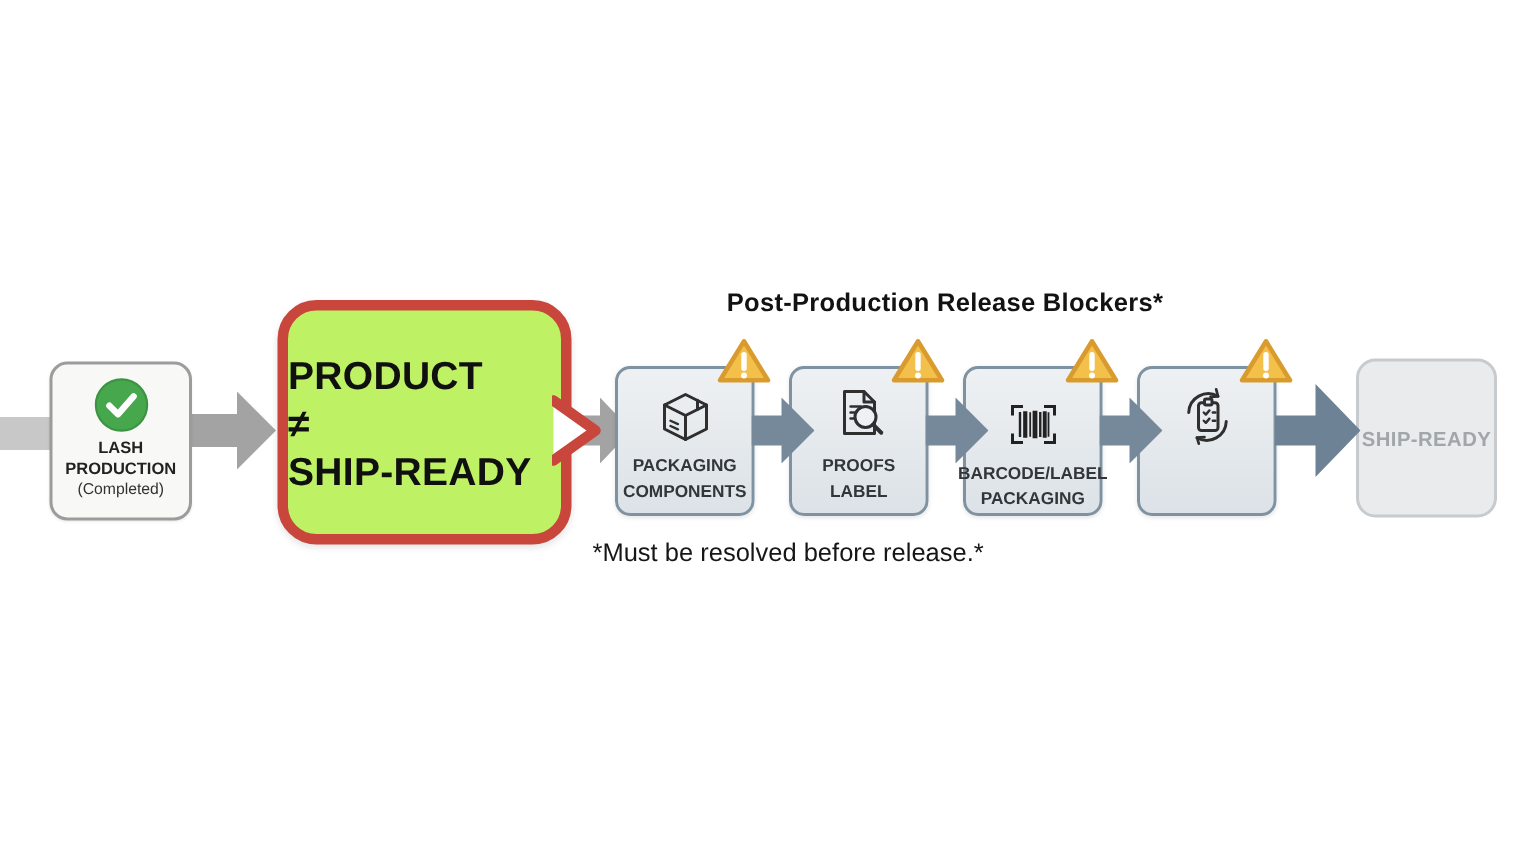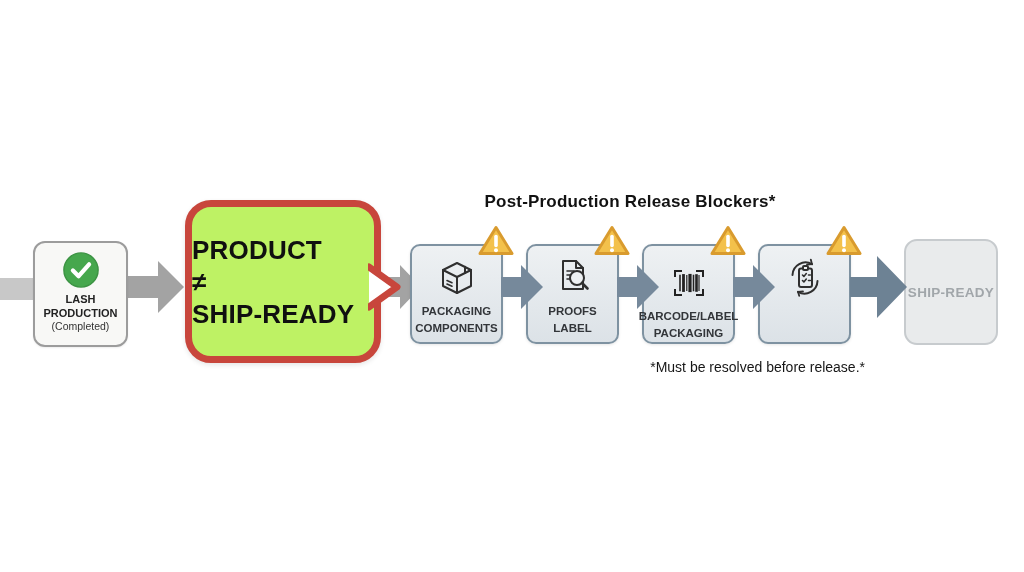--- a/index.html
+++ b/index.html
@@ -22,22 +22,22 @@
   .callout{left:185px;top:200px;width:196px;height:163px;background:#bef264;
     border:7px solid #c8463c;border-radius:26px;box-sizing:border-box;
     display:flex;flex-direction:column;align-items:flex-start;justify-content:center;
     box-shadow:0 2px 5px rgba(0,0,0,.10);}
   .callout .big{font-size:26px;line-height:32px;font-weight:700;color:#101010;
     letter-spacing:.2px;white-space:nowrap;}
 
   
   .section-title{left:395px;top:192px;width:470px;text-align:center;
     font-size:17px;font-weight:700;color:#121212;letter-spacing:.2px;}
-  .footnote{left:395px;top:359px;width:470px;text-align:right;
-    font-size:14px;font-weight:500;color:#161616;}
+  .footnote{left:395px;top:359px;width:470px;text-align:left;
+    font-size:17px;font-weight:500;color:#161616;}
 
   
   .blocker{top:244px;width:93px;height:100px;box-sizing:border-box;
     background:linear-gradient(#eef1f3,#dce2e7);
     border:2px solid #7e92a1;border-radius:10px;
     display:flex;flex-direction:column;align-items:center;padding-top:10px;
     box-shadow:0 1px 3px rgba(0,0,0,.10);}
   .blocker .label{margin-top:3px;text-align:center;font-size:11.5px;line-height:17px;
     font-weight:600;color:#323539;white-space:nowrap;}
   .b1{left:410px;} .b2{left:526px;} .b3{left:642px;justify-content:flex-end;} .b4{left:758px;}

